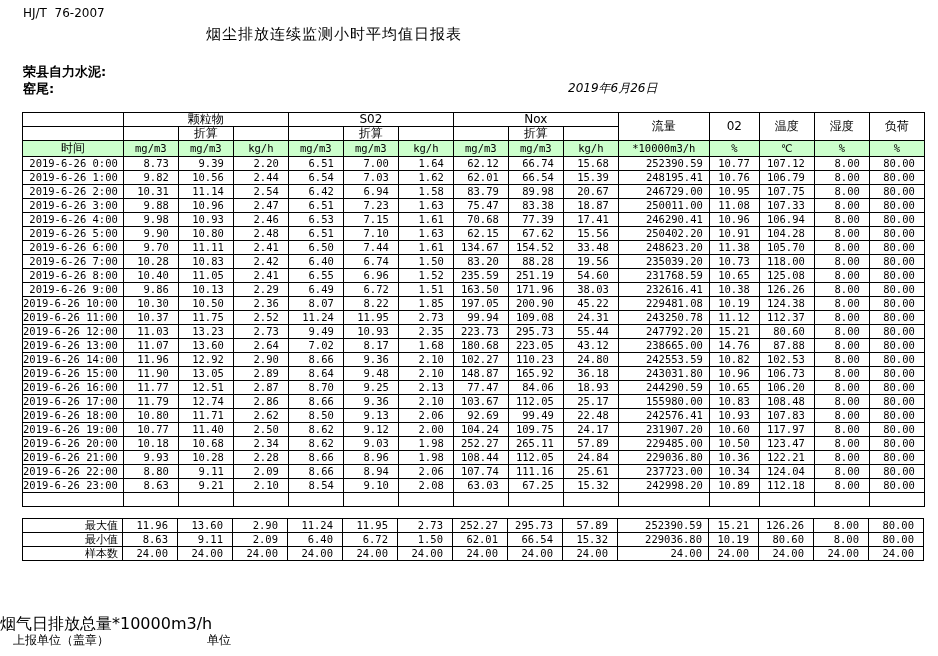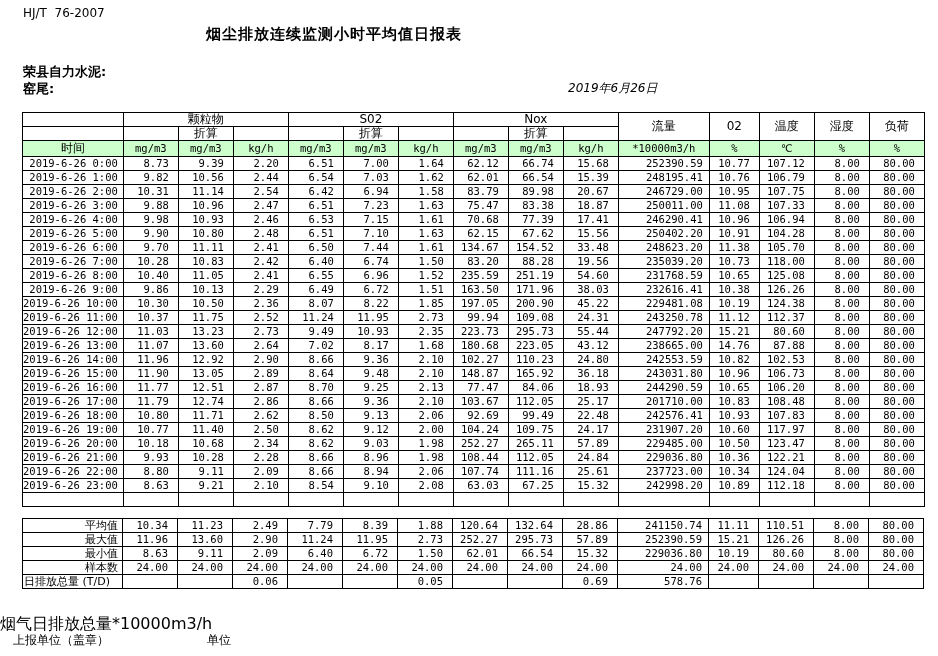--- a/index.html
+++ b/index.html
@@ -2,21 +2,21 @@
 <html><head>
 <meta charset="utf-8">
 <style>
   html,body{margin:0;padding:0;}
   body{
     width:938px;height:656px;background:#ffffff;position:relative;
     font-family:"DejaVu Sans",sans-serif;color:#000;overflow:hidden;
   }
   .abs{position:absolute;white-space:pre;}
   #std-code{left:23px;top:6px;font-size:12px;font-weight:normal;}
-  #page-title{left:206px;top:25px;font-size:15px;font-weight:bold;letter-spacing:1px;}
+  #page-title{left:206px;top:25px;font-size:15px;font-weight:normal;letter-spacing:1px;}
   #company{left:23px;top:63px;font-size:13px;font-weight:bold;}
   #stack{left:23px;top:80px;font-size:13px;font-weight:bold;}
   #report-date{left:568px;top:80px;font-size:12px;font-style:italic;}
   #note{left:0;top:614px;font-size:16px;}
   #report-org{left:13px;top:632px;font-size:12px;}
   #unit-word{left:207px;top:632px;font-size:12px;}
 
   table{border-collapse:collapse;table-layout:fixed;}
   #main-table{position:absolute;left:22px;top:112px;}
   #summary-table{position:absolute;left:22px;top:518px;}
@@ -397,21 +397,21 @@
         <td class="time">2019-6-26 17:00</td>
         <td class="num">11.79</td>
         <td class="num">12.74</td>
         <td class="num">2.86</td>
         <td class="num">8.66</td>
         <td class="num">9.36</td>
         <td class="num">2.10</td>
         <td class="num">103.67</td>
         <td class="num">112.05</td>
         <td class="num">25.17</td>
-        <td class="num flow">201710.00</td>
+        <td class="num flow">155980.00</td>
         <td class="num">10.83</td>
         <td class="num">108.48</td>
         <td class="num">8.00</td>
         <td class="num">80.00</td>
       </tr>
       <tr>
         <td class="time">2019-6-26 18:00</td>
         <td class="num">10.80</td>
         <td class="num">11.71</td>
         <td class="num">2.62</td>
@@ -545,37 +545,20 @@
       <col style="width:55px">
       <col style="width:55px">
     <col style="width:91px">
       <col style="width:50px">
       <col style="width:55px">
     <col style="width:55px">
       <col style="width:55px">
   </colgroup>
   <tbody id="summary-rows">
       <tr>
-        <td class="sum-label">平均值</td>
-        <td class="num">10.34</td>
-        <td class="num">11.23</td>
-        <td class="num">2.49</td>
-        <td class="num">7.79</td>
-        <td class="num">8.39</td>
-        <td class="num">1.88</td>
-        <td class="num">120.64</td>
-        <td class="num">132.64</td>
-        <td class="num">28.86</td>
-        <td class="num flow">241150.74</td>
-        <td class="num">11.11</td>
-        <td class="num">110.51</td>
-        <td class="num">8.00</td>
-        <td class="num">80.00</td>
-      </tr>
-      <tr>
         <td class="sum-label">最大值</td>
         <td class="num">11.96</td>
         <td class="num">13.60</td>
         <td class="num">2.90</td>
         <td class="num">11.24</td>
         <td class="num">11.95</td>
         <td class="num">2.73</td>
         <td class="num">252.27</td>
         <td class="num">295.73</td>
         <td class="num">57.89</td>
@@ -612,35 +595,18 @@
         <td class="num">24.00</td>
         <td class="num">24.00</td>
         <td class="num">24.00</td>
         <td class="num">24.00</td>
         <td class="num flow">24.00</td>
         <td class="num">24.00</td>
         <td class="num">24.00</td>
         <td class="num">24.00</td>
         <td class="num">24.00</td>
       </tr>
-      <tr>
-        <td class="sum-label left">日排放总量 (T/D)</td>
-        <td class="num"></td>
-        <td class="num"></td>
-        <td class="num">0.06</td>
-        <td class="num"></td>
-        <td class="num"></td>
-        <td class="num">0.05</td>
-        <td class="num"></td>
-        <td class="num"></td>
-        <td class="num">0.69</td>
-        <td class="num flow">578.76</td>
-        <td class="num"></td>
-        <td class="num"></td>
-        <td class="num"></td>
-        <td class="num"></td>
-      </tr>
     </tbody>
 </table>
 
 <div id="note" class="abs">烟气日排放总量*10000m3/h</div>
 <div id="report-org" class="abs">上报单位（盖章）</div>
 <div id="unit-word" class="abs">单位</div>
 
 </body></html>

